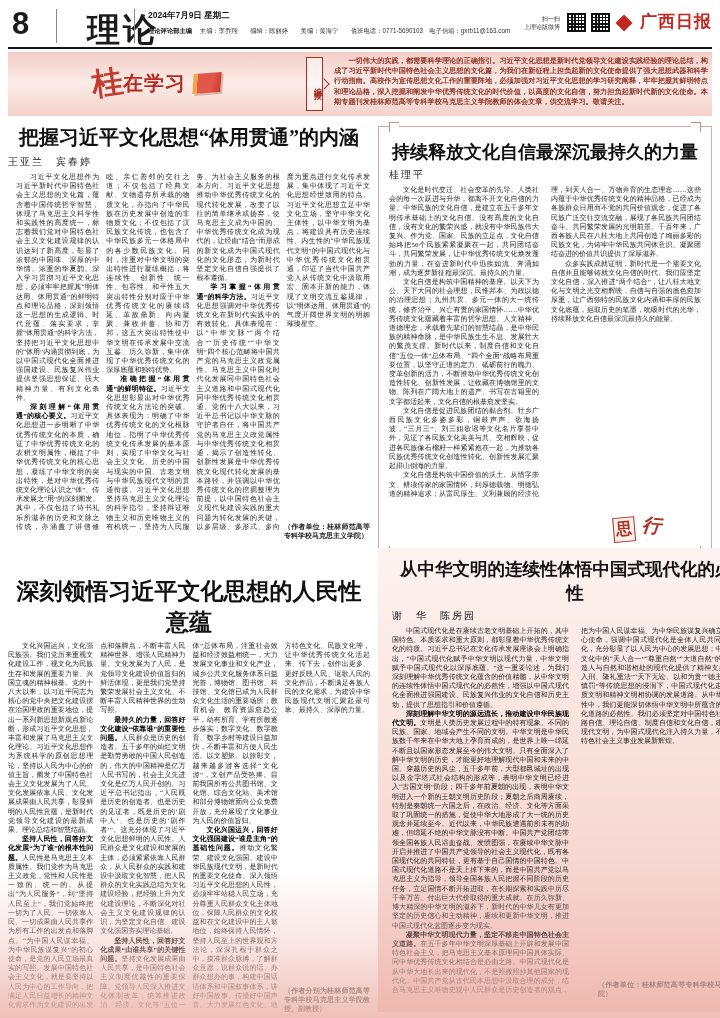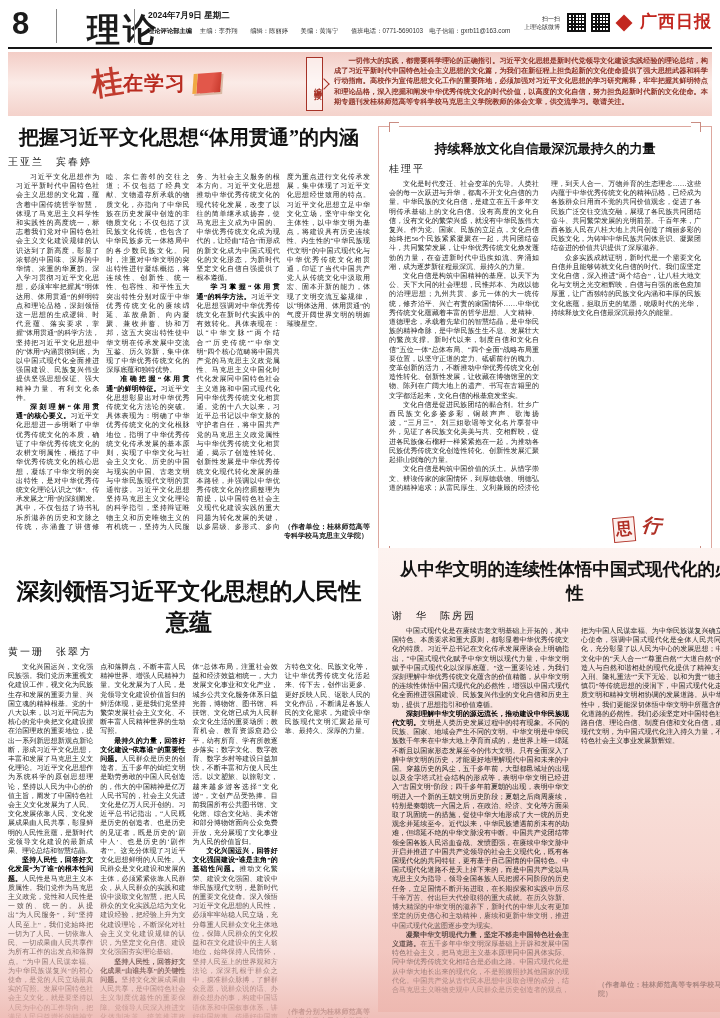--- a/index.html
+++ b/index.html
@@ -51,21 +51,21 @@
   .body{position:relative;text-align:justify;overflow:hidden;column-fill:auto;
         font-size:7px;line-height:9.2px;color:#1f1f1f;}
   .body p{margin:0;text-indent:2em;}
   .body b{color:#000;}
   .credit{position:absolute;right:0;bottom:0;font-weight:bold;font-size:7px;line-height:9px;padding:1px 0 0 2px;}
   .a1{left:8px;top:124px;width:362px;}
   .a1 h1{font-size:20px;}
   .a1 .body{height:368px;column-count:4;column-gap:7px;margin-top:4px;margin-left:8px;}
   .a1 .credit,.a3 .credit{width:86px;background:#fff;}
   .a2{left:378px;top:126px;width:334px;height:426px;border:1px solid #dda79e;padding:9px 10px;background:#fff;}
-  .a2 h1{font-size:13px;margin-top:4px;}
+  .a2 h1{font-size:18px;margin-top:4px;}
   .a2 .body{height:322px;column-count:2;column-gap:12px;margin-top:4px;}
   .corner{position:absolute;width:9px;height:9px;border:1px solid #c98c82;background:#fff;}
   .c-tl{top:-5px;left:10px;border-right:none;border-bottom:none;}
   .c-tr{top:-5px;right:10px;border-left:none;border-bottom:none;}
   .c-bl{bottom:-5px;left:10px;border-right:none;border-top:none;}
   .c-br{bottom:-5px;right:10px;border-left:none;border-top:none;}
   .stamp{position:absolute;right:46px;bottom:8px;background:#fff;padding:2px 4px;transform:rotate(-5deg);}
   .stamp .s1{display:inline-block;font-size:16px;font-weight:bold;color:#b03026;border:1.5px solid #b03026;
              padding:1px 2px;background:#fdf0ed;}
   .stamp .s2{display:inline-block;font-size:19px;font-weight:bold;font-style:italic;color:#b03026;
@@ -144,21 +144,20 @@
       <p><b></b><span>众多实践成就证明，新时代是一个需要文化自信并且能够铸就文化自信的时代。我们应坚定文化自信，深入推进“两个结合”，让八桂大地文化与文明之光交相辉映，自信与自强的底色愈加厚重，让广西独特的民族文化内涵和丰厚的民族文化底蕴，挹取历史的笔墨，吮吸时代的光华，持续释放文化自信最深沉最持久的能量。</span></p>
     </div>
     <div class="stamp">
       <span class="s1">思</span>
       <span class="s2">行</span>
     </div>
   </div>
 
   <div class="a a3">
     <h1>深刻领悟习近平文化思想的人民性意蕴</h1>
-    <div class="byline">黄一珊　张翠方</div>
     <div class="body cols4">
       <p><b></b><span>文化兴国运兴，文化强民族强。我们党历来重视文化建设工作，视文化为民族生存和发展的重要力量、兴国立魂的精神根基。党的十八大以来，以习近平同志为核心的党中央把文化建设摆在治国理政的重要地位，提出一系列新思想新观点新论断，形成习近平文化思想，丰富和发展了马克思主义文化理论。习近平文化思想作为系统科学的原创思想理论，坚持以人民为中心的价值主旨，阐发了中国特色社会主义文化发展为了人民、文化发展依靠人民、文化发展成果由人民共享，彰显鲜明的人民性意蕴，是新时代党领导文化建设的最新成果、理论总结和智慧结晶。</span></p>
       <p><b>坚持人民性，回答好文化发展“为了谁”的根本性问题。</b><span>人民性是马克思主义本质属性。我们党作为马克思主义政党，党性和人民性是一致的、统一的。从提出“为人民服务”，到“坚持人民至上”，我们党始终把一切为了人民、一切依靠人民、一切成果由人民共享作为所有工作的出发点和落脚点。“为中国人民谋幸福、为中华民族谋复兴”的初心使命，是党的人民立场最真实的写照。发展中国特色社会主义文化，就是要坚持以人民为中心的工作导向，把满足人民日益增长的精神文化需求作为文化建设的出发点和落脚点，不断丰富人民精神世界、增强人民精神力量。文化发展为了人民，是党领导文化建设价值旨归的鲜活体现，更是我们党坚持繁荣发展社会主义文化、不断丰富人民精神世界的生动写照。</span></p>
       <p><b>最持久的力量，回答好文化建设“依靠谁”的重要性问题。</b><span>人民群众是历史的创造者。五千多年的灿烂文明是勤劳勇敢的中国人民创造的，伟大的中国精神是亿万人民书写的，社会主义先进文化是亿万人民开创的。习近平总书记指出，“人民既是历史的创造者、也是历史的见证者，既是历史的‘剧中人’、也是历史的‘剧作者’”。这充分体现了习近平文化思想鲜明的人民性。人民群众是文化建设和发展的主体，必须紧紧依靠人民群众，从人民群众的实践和建设中汲取文化智慧，把人民群众的文化实践总结为文化建设经验，把经验上升为文化建设理论，不断深化对社会主义文化建设规律的认识，为坚定文化自信、建设文化强国夯实理论基础。</span></p>
       <p><b>坚持人民性，回答好文化成果“由谁共享”的关键性问题。</b><span>坚持文化发展成果由人民共享，是中国特色社会主义制度优越性的重要保障。党领导人民深入推进文化体制改革，统筹推进政治、经济、文化等“五位一体”总体布局，注重社会效益和经济效益相统一，大力发展文化事业和文化产业，城乡公共文化服务体系日益完善，博物馆、图书馆、科技馆、文化馆已成为人民群众文化生活的重要场所；教育机会、教育资源愈趋公平，幼有所育、学有所教逐步落实；数字文化、数字教育、数字乡村等建设日益加快，不断丰富和方便人民生活。以文塑旅、以旅彰文，越来越多游客选择“文化游”，文创产品受热捧。目前我国所有公共图书馆、文化馆、综合文化站、美术馆和部分博物馆面向公众免费开放，充分展现了文化事业为人民的价值旨归。</span></p>
       <p><b>文化兴国运兴，回答好文化强国建设“谁是主角”的基础性问题。</b><span>推动文化繁荣、建设文化强国、建设中华民族现代文明，是新时代的重要文化使命。深入领悟习近平文化思想的人民性，必须牢牢站稳人民立场，充分尊重人民群众文化主体地位，保障人民群众的文化权益和在文化建设中的主人翁地位，始终保持人民情怀，坚持人民至上的世界观和方法论，深深扎根于群众之中，摸准群众脉搏，了解群众意愿，说群众说的话、办群众想办的事，构建中国话语体系和中国叙事体系，讲好中国故事、传播好中国声音。大力发展红色文化、地方特色文化、民族文化等，让中华优秀传统文化活起来、传下去，创作出更多、更好反映人民、讴歌人民的文化作品，不断满足各族人民的文化需求，为建设中华民族现代文明汇聚起最可靠、最持久、深厚的力量。</span></p>
       <div class="credit">（作者分别为桂林师范高等专科学校马克思主义学院教授、副教授）</div>
     </div>
   </div>
 

